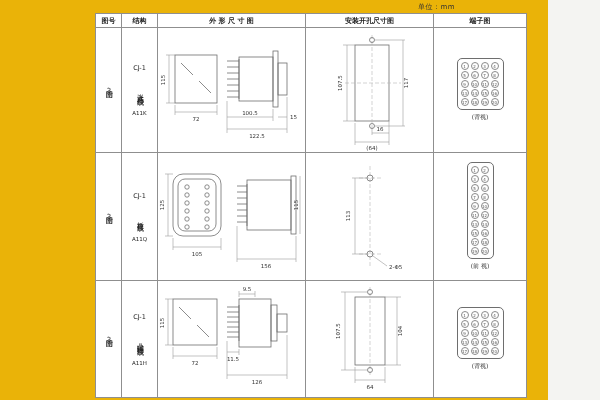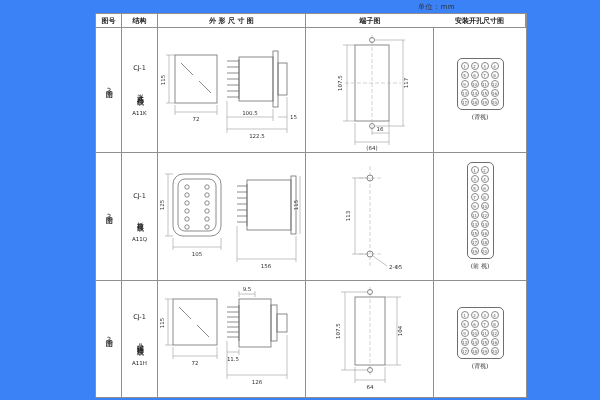--- a/index.html
+++ b/index.html
@@ -1,16 +1,16 @@
 <!DOCTYPE html>
 <html><head>
 <meta charset="utf-8">
 <style>
   html,body{margin:0;padding:0;background:#f4f4f2;}
-  .sheet{position:relative;width:600px;height:400px;background:#3b82f6;overflow:hidden;
+  .sheet{position:relative;width:548px;height:400px;background:#eab308;overflow:hidden;
          font-family:"DejaVu Sans","Liberation Sans",sans-serif;color:#222;}
   .unit{position:absolute;left:418px;top:2px;font-size:7px;color:#333;letter-spacing:.5px;}
   .tbl{position:absolute;left:95px;top:13px;display:grid;
        grid-template-columns:26px 36px 148px 128px 92px;
        grid-template-rows:14px 125px 128px 116px;
        border:1px solid #8f8f8f;background:#fff;}
   .cell{border-right:1px solid #8f8f8f;border-bottom:1px solid #8f8f8f;
         display:flex;align-items:center;justify-content:center;position:relative;overflow:hidden;}
   .cell.lc{border-right:none;}
   .cell.lb{border-bottom:none;}
@@ -37,22 +37,22 @@
 
 <div class="sheet">
 
   <div class="unit">单位：mm</div>
 
   <div class="tbl">
 
     <div class="cell hdr">图号</div>
     <div class="cell hdr">结构</div>
     <div class="cell hdr">外 形 尺 寸 图</div>
+    <div class="cell hdr">安装开孔尺寸图</div>
     <div class="cell hdr lc">端子图</div>
-    <div class="cell hdr">安装开孔尺寸图</div>
 
     <div class="cell">
       <div class="vtext">附图3</div>
     </div>
 
     <div class="cell structure-cell">
       <div class="model">CJ-1</div>
       <div class="vtext">嵌入式后接线</div>
       <div class="code">A11K</div>
     </div>

